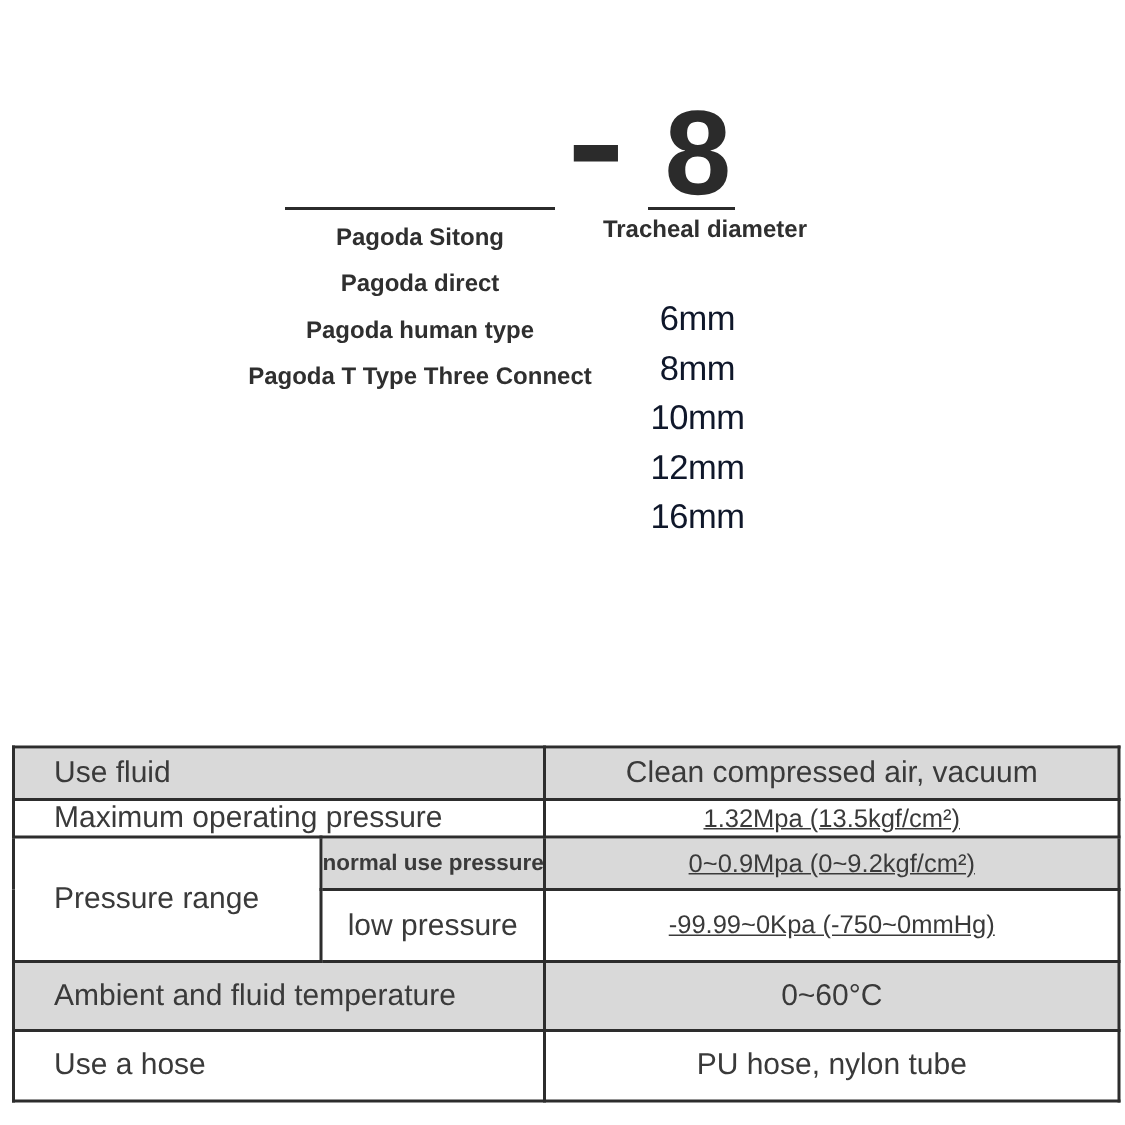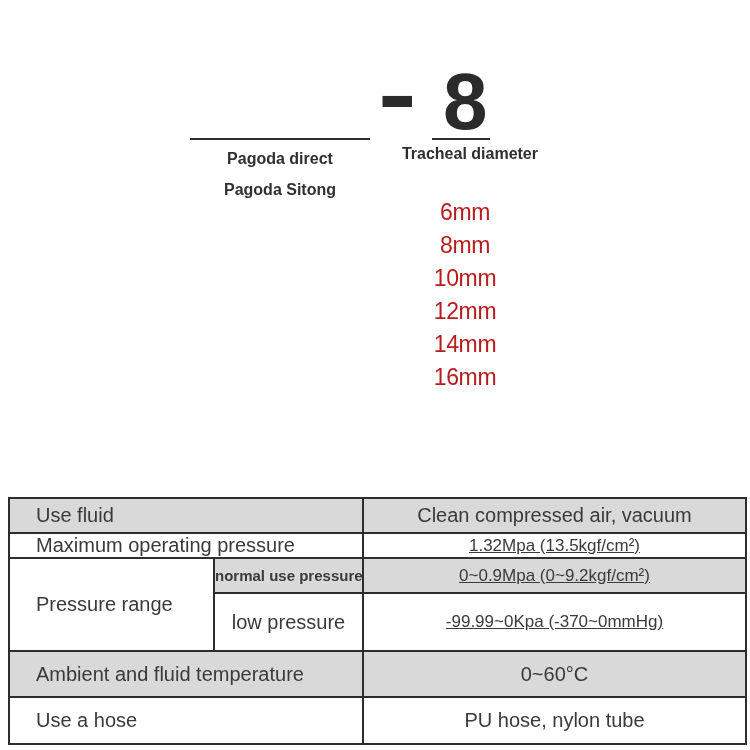--- a/index.html
+++ b/index.html
@@ -53,21 +53,21 @@
     white-space: nowrap;
   }
   .diameter-list {
     left: 407px; top: 196px; width: 116px;
     text-align: center;
   }
   .diameter-item {
     height: 33px; line-height: 33px;
     font-size: 23px; font-weight: 400;
     letter-spacing: -0.3px;
-    color: #b91c1c;
+    color: #0f172a;
     white-space: nowrap;
   }
 
   
   .spec-table-wrap { left: 8px; top: 497px; }
   table.spec {
     border-collapse: collapse;
     table-layout: fixed;
     width: 737px;
   }
@@ -95,31 +95,32 @@
 <body>
 
 <div class="page">
 
   <span class="abs model-dash">-</span>
   <span class="abs model-size">8</span>
   <div class="rule rule-variants"></div>
   <div class="rule rule-size"></div>
 
   <div class="abs variant-list">
+    <div class="variant-item">Pagoda Sitong</div>
     <div class="variant-item">Pagoda direct</div>
-    <div class="variant-item">Pagoda Sitong</div>
+    <div class="variant-item">Pagoda human type</div>
+    <div class="variant-item">Pagoda T Type Three Connect</div>
   </div>
 
   <div class="abs diameter-label">Tracheal diameter</div>
   <div class="abs diameter-list">
     <div class="diameter-item">6mm</div>
     <div class="diameter-item">8mm</div>
     <div class="diameter-item">10mm</div>
     <div class="diameter-item">12mm</div>
-    <div class="diameter-item">14mm</div>
     <div class="diameter-item">16mm</div>
   </div>
 
   <div class="abs spec-table-wrap">
     <table class="spec">
       <colgroup>
         <col style="width:205px">
         <col style="width:149px">
         <col style="width:383px">
       </colgroup>
@@ -130,23 +131,23 @@
       </tr>
       <tr style="height:23px">
         <td colspan="2" class="lbl">Maximum operating pressure</td>
         <td class="val-md">1.32Mpa (13.5kgf/cm²)</td>
       </tr>
       <tr style="height:35px">
         <td rowspan="2" class="lbl">Pressure range</td>
         <td class="sublbl-sm shade">normal use pressure</td>
         <td class="val-md shade">0~0.9Mpa (0~9.2kgf/cm²)</td>
       </tr>
-      <tr style="height:58px">
+      <tr style="height:48px">
         <td class="sublbl">low pressure</td>
-        <td class="val-md">-99.99~0Kpa (-370~0mmHg)</td>
+        <td class="val-md">-99.99~0Kpa (-750~0mmHg)</td>
       </tr>
       <tr style="height:46px">
         <td colspan="2" class="lbl shade">Ambient and fluid temperature</td>
         <td class="val-sm shade">0~60°C</td>
       </tr>
       <tr style="height:47px">
         <td colspan="2" class="lbl">Use a hose</td>
         <td class="val-lg">PU hose, nylon tube</td>
       </tr>
     </tbody>

